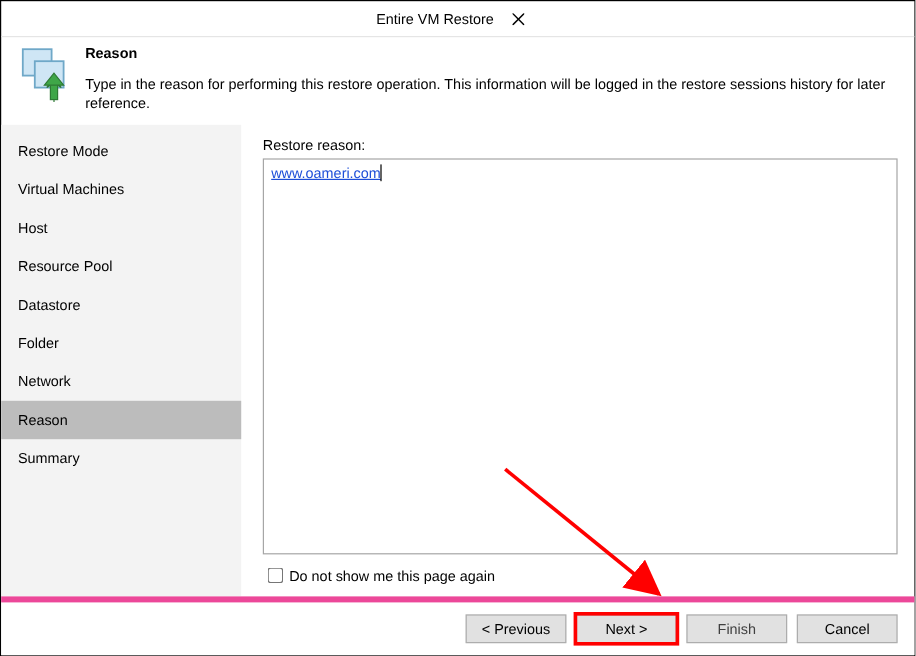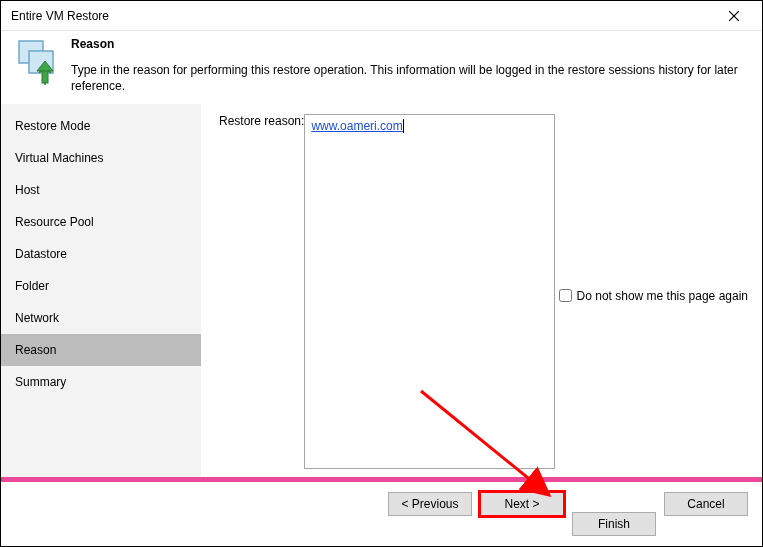--- a/index.html
+++ b/index.html
@@ -16,21 +16,21 @@
     border: 1px solid #000;
     background: #fff;
     position: relative;
     display: flex;
     flex-direction: column;
   }
   .titlebar {
     height: 30px;
     display: flex;
     align-items: center;
-    justify-content: space-between;
+    justify-content: center;
     padding: 0 8px 0 10px;
     border-bottom: 1px solid #e5e5e5;
   }
   .titlebar .title { font-size: 12px; }
   .titlebar .close {
     width: 40px;
     height: 28px;
     display: flex;
     align-items: center;
     justify-content: center;
@@ -68,21 +68,21 @@
     cursor: pointer;
     color:#000;
   }
   .sidebar-item.selected {
     background: #bcbcbc;
   }
   .main {
     flex:1;
     padding: 10px 14px 8px 18px;
     display:flex;
-    flex-direction:row;
+    flex-direction:column;
     min-height:0;
   }
   .field-label { margin-bottom:4px; font-size:12px;}
   .reason-box {
     flex:1;
     border:1px solid #a6a6a6;
     padding:4px 6px;
     font-size:12px;
     overflow:auto;
     background:#fff;
@@ -115,23 +115,22 @@
   .btn {
     min-width:84px;
     height:24px;
     border:1px solid #adadad;
     background:#e1e1e1;
     font-size:12px;
     cursor:pointer;
     padding:0 10px;
   }
   .btn:disabled {
-    color:#000000;
+    color:#404040;
     cursor:default;
-    margin-top:20px;
   }
   .btn.highlight {
     outline:3px solid #ff0000;
     outline-offset:-1px;
   }
   
   .arrow-svg {
     position:absolute;
     left:0; top:0;
     width:763px; height:547px;

